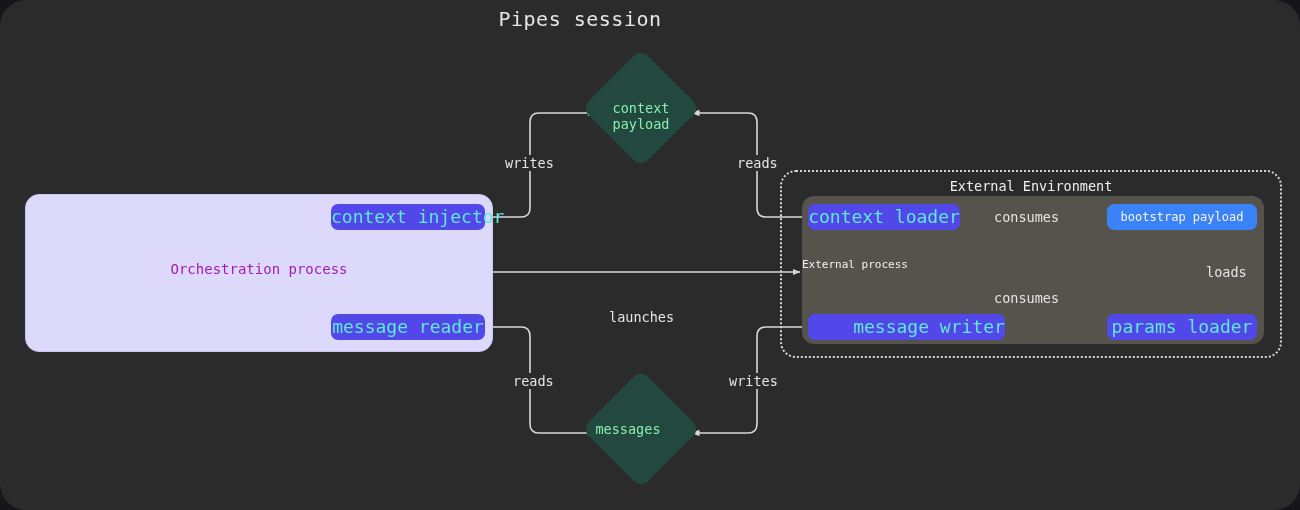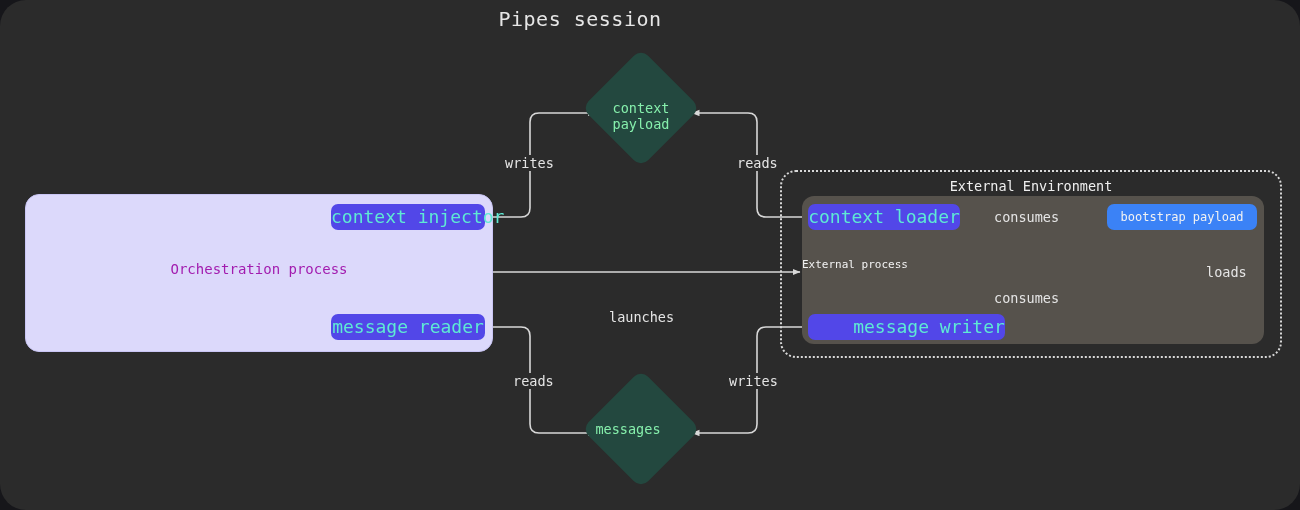--- a/index.html
+++ b/index.html
@@ -218,20 +218,21 @@
   <div class="ext-env">
     <div class="ext-env-label">External Environment</div>
   </div>
 
   <div class="ext-proc">
     <div class="ext-proc-label">External process</div>
   </div>
 
   <div class="pill pill-context-loader">context loader</div>
   <div class="pill pill-message-writer">message writer</div>
+  <div class="pill pill-params-loader">params loader</div>
   <div class="chip-teal chip-bootstrap">bootstrap payload</div>
 
   <div class="diamond diamond-ctx"></div>
   <div class="diamond-text dt-ctx">
     <div>context</div>
     <div>payload</div>
   </div>
 
   <div class="diamond diamond-msg"></div>
   <div class="diamond-text dt-msg">

